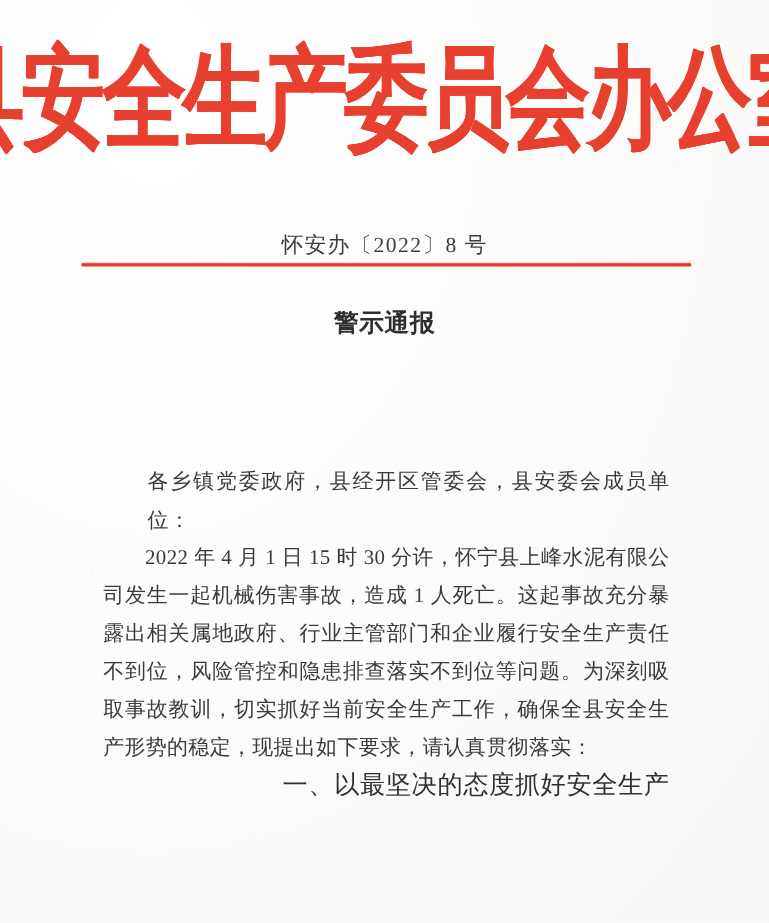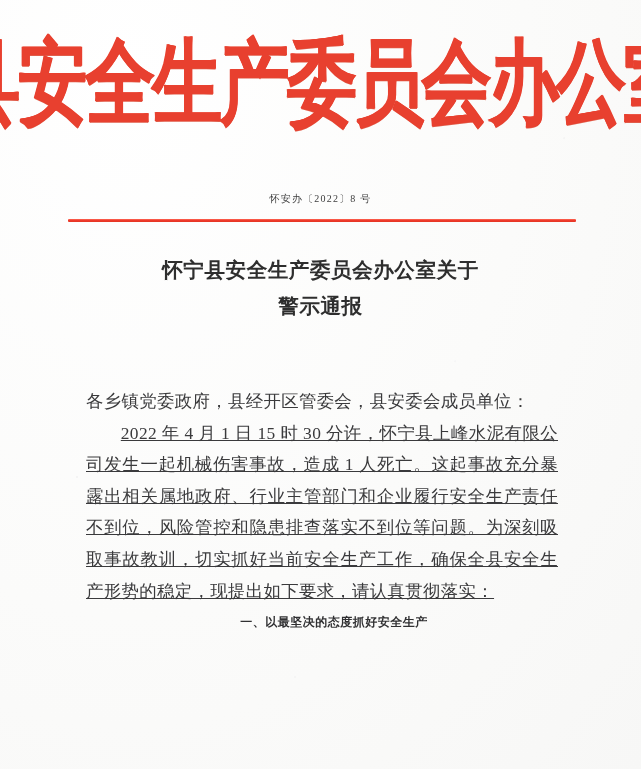--- a/index.html
+++ b/index.html
@@ -62,21 +62,21 @@
       0 0.5px 0 #e05c4a;
   }
 
   
   .docnum {
     position: absolute;
     left: 0;
     right: 0;
     top: 192px;
     text-align: center;
-    font-size: 10px;
+    font-size: 18px;
     color: #3c3c3c;
     letter-spacing: 1.2px;
     font-family: "Liberation Serif", "DejaVu Serif", serif;
   }
   .red-rule {
     position: absolute;
     left: 68px;
     top: 219px;
     width: 508px;
     height: 2.6px;
@@ -114,52 +114,51 @@
     letter-spacing: 0.35px;
     font-family: "Liberation Serif", "DejaVu Serif", serif;
   }
   .body-text p {
     margin: 0;
     text-align: justify;
     text-justify: inter-character;
   }
   .body-text p.indent {
     text-indent: 2em;
-    text-decoration: underline;
   }
   .body-text p.heading {
     text-indent: 2em;
-    font-weight: 700;
+    font-weight: 400;
     color: #303032;
     font-family: "Liberation Sans", "DejaVu Sans", sans-serif;
-    font-size: 12px;
+    font-size: 21px;
     letter-spacing: 0.5px;
-    text-align: center;
+    text-align: right;
   }
   .body-text p.flush {
     text-indent: 0;
+    margin-left: 37px;
   }
 </style>
 </head>
 <body>
 
 <div class="page">
 
   <div class="scan-speckle"></div>
 
   <div class="masthead">
     <div class="masthead-title">怀宁县安全生产委员会办公室文件</div>
   </div>
 
   <div class="docnum">怀安办〔2022〕8 号</div>
 
   <div class="red-rule"></div>
 
   <div class="doc-title">
-    <div class="tline">怀宁县安全生产委员会办公室关于</div>
     <div class="tline">警示通报</div>
   </div>
 
   <div class="body-text">
     <p class="flush">各乡镇党委政府，县经开区管委会，县安委会成员单位：</p>
     <p class="indent">2022 年 4 月 1 日 15 时 30 分许，怀宁县上峰水泥有限公司发生一起机械伤害事故，造成 1 人死亡。这起事故充分暴露出相关属地政府、行业主管部门和企业履行安全生产责任不到位，风险管控和隐患排查落实不到位等问题。为深刻吸取事故教训，切实抓好当前安全生产工作，确保全县安全生产形势的稳定，现提出如下要求，请认真贯彻落实：</p>
     <p class="heading">一、以最坚决的态度抓好安全生产</p>
   </div>
 
 </div>

